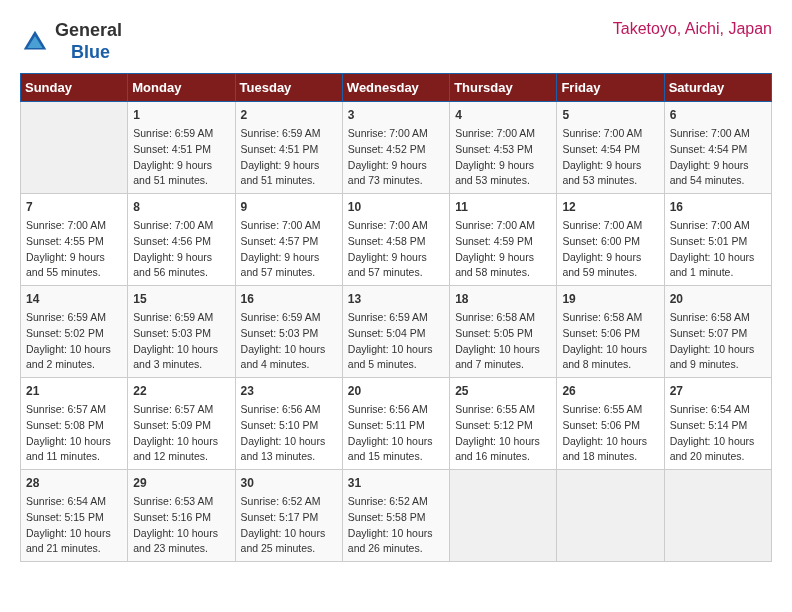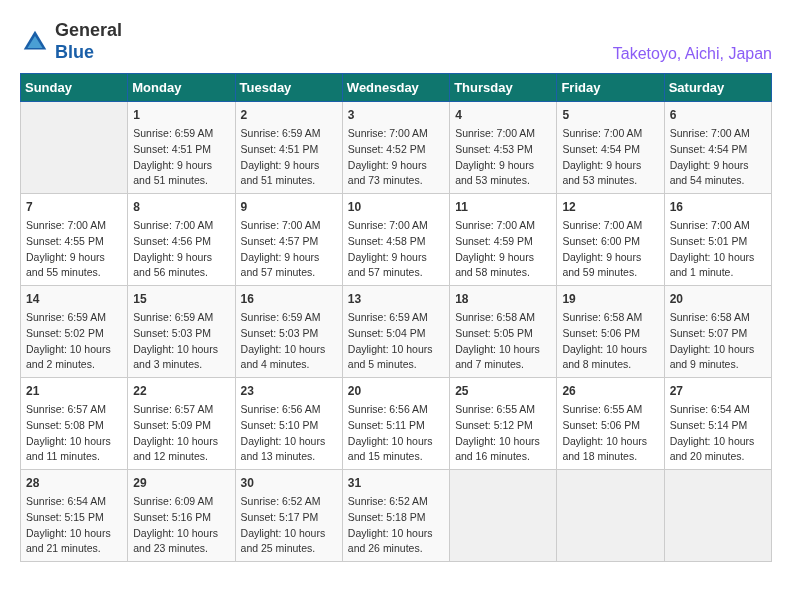--- a/index.html
+++ b/index.html
@@ -6,59 +6,59 @@
     body {
       font-family: Arial, sans-serif;
       background: #fff;
       width: 792px;
       min-height: 612px;
       padding: 20px;
     }
     .header {
       display: flex;
       justify-content: space-between;
-      align-items: flex-end;
+      align-items: flex-start;
       margin-bottom: 10px;
     }
     .logo {
       display: flex;
       align-items: center;
     }
     .logo-text {
       font-size: 18px;
       font-weight: bold;
       color: #333;
       line-height: 1.2;
     }
     .logo-text .general { display: block; }
-    .logo-text .blue { color: #1a5fa8; display: block; }
+    .logo-text .blue { color: #1a5fa8; display: block; margin-left: 16px; }
     .logo-icon {
       width: 30px;
       height: 30px;
       margin-right: 5px;
     }
     .title-area {
       text-align: right;
     }
     .month-title {
       font-size: 36px;
       font-weight: bold;
       color: #333;
     }
     .location {
       font-size: 16px;
-      color: #8b5cf6;
+      color: #be185d;
     }
     table {
       width: 100%;
       border-collapse: collapse;
       font-size: 11px;
     }
     thead tr {
-      background-color: #0f766e;
+      background-color: #7f1d1d;
       color: #fff;
     }
     thead th {
       padding: 6px 4px;
       text-align: left;
       font-size: 13px;
       font-weight: bold;
       border: 1px solid #1a5fa8;
     }
     tbody tr {
@@ -322,36 +322,36 @@
       <tr>
         <td>
           <span class="day-num">28</span>
           <div>Sunrise: 6:54 AM</div>
           <div>Sunset: 5:15 PM</div>
           <div>Daylight: 10 hours</div>
           <div>and 21 minutes.</div>
         </td>
         <td>
           <span class="day-num">29</span>
-          <div>Sunrise: 6:09 AM</div>
+          <div>Sunrise: 6:53 AM</div>
           <div>Sunset: 5:16 PM</div>
           <div>Daylight: 10 hours</div>
           <div>and 23 minutes.</div>
         </td>
         <td>
           <span class="day-num">30</span>
           <div>Sunrise: 6:52 AM</div>
           <div>Sunset: 5:17 PM</div>
           <div>Daylight: 10 hours</div>
           <div>and 25 minutes.</div>
         </td>
         <td>
           <span class="day-num">31</span>
           <div>Sunrise: 6:52 AM</div>
-          <div>Sunset: 5:18 PM</div>
+          <div>Sunset: 5:58 PM</div>
           <div>Daylight: 10 hours</div>
           <div>and 26 minutes.</div>
         </td>
         <td class="empty-cell"></td>
         <td class="empty-cell"></td>
         <td class="empty-cell"></td>
       </tr>
     </tbody>
 </table>
 

